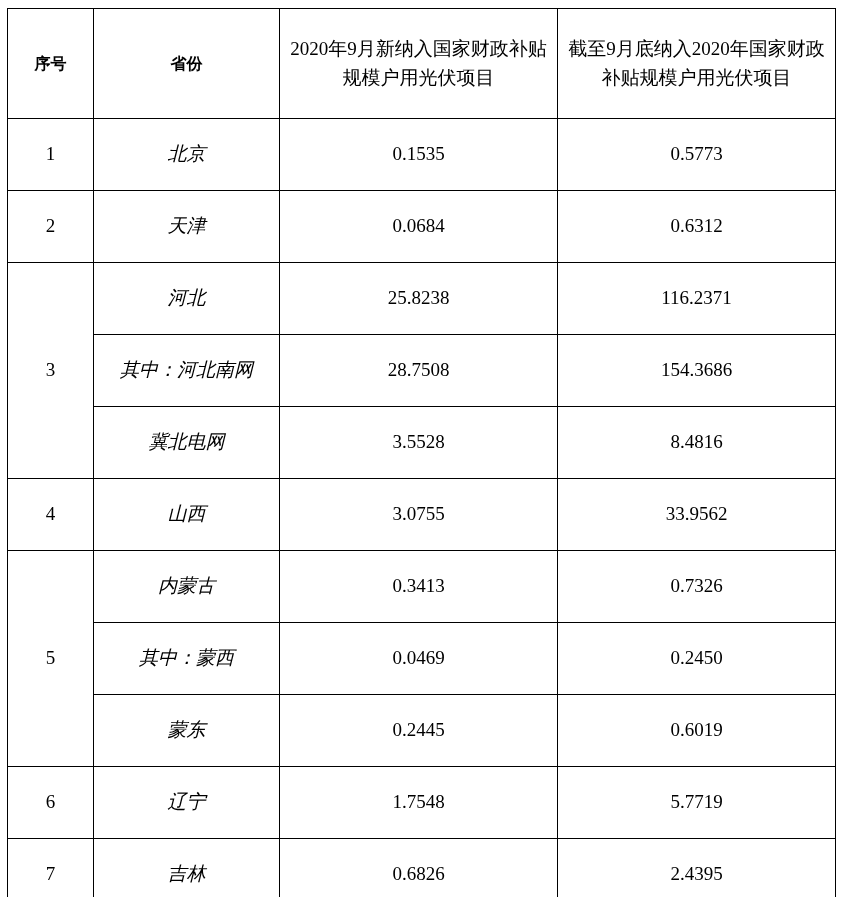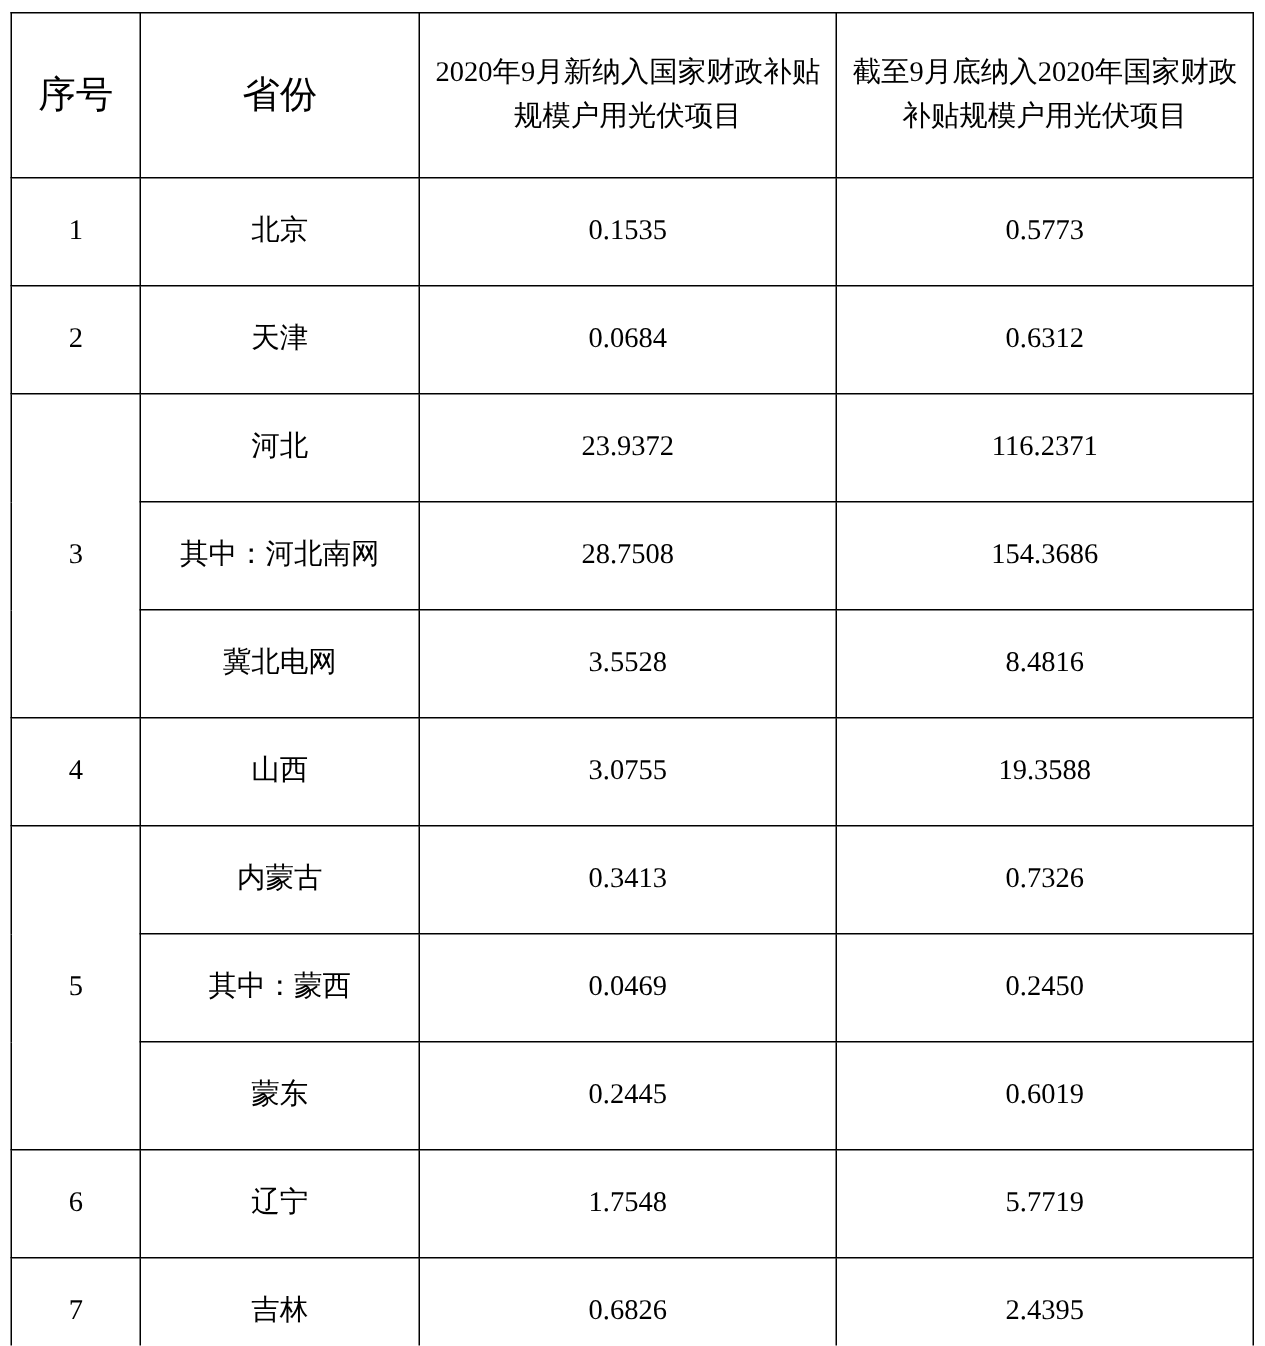--- a/index.html
+++ b/index.html
@@ -40,27 +40,29 @@
   col.c-new   { width: 278px; }
   col.c-total { width: 278px; }
 
   thead td {
     font-size: 18px;
     padding: 10px 12px;
     line-height: 1.55;
   }
   thead td.head-index,
   thead td.head-prov {
-    font-size: 25px;
+    font-size: 16px;
+    font-weight: bold;
   }
   td.cell-index {
     font-size: 18px;
   }
   td.cell-prov {
     font-size: 19px;
+    font-style: italic;
   }
   td.cell-num {
     font-size: 19px;
   }
   tbody tr { height: 72px; }
   thead tr { height: 110px; }
 </style>
 </head>
 <body>
 
@@ -89,38 +91,38 @@
         </tr>
         <tr>
           <td class="cell-index">2</td>
           <td class="cell-prov">天津</td>
           <td class="cell-num">0.0684</td>
           <td class="cell-num">0.6312</td>
         </tr>
         <tr>
           <td class="cell-index" rowspan="3">3</td>
           <td class="cell-prov">河北</td>
-          <td class="cell-num">23.9372</td>
+          <td class="cell-num">25.8238</td>
           <td class="cell-num">116.2371</td>
         </tr>
         <tr>
           <td class="cell-prov">其中：河北南网</td>
           <td class="cell-num">28.7508</td>
           <td class="cell-num">154.3686</td>
         </tr>
         <tr>
           <td class="cell-prov">冀北电网</td>
           <td class="cell-num">3.5528</td>
           <td class="cell-num">8.4816</td>
         </tr>
         <tr>
           <td class="cell-index">4</td>
           <td class="cell-prov">山西</td>
           <td class="cell-num">3.0755</td>
-          <td class="cell-num">19.3588</td>
+          <td class="cell-num">33.9562</td>
         </tr>
         <tr>
           <td class="cell-index" rowspan="3">5</td>
           <td class="cell-prov">内蒙古</td>
           <td class="cell-num">0.3413</td>
           <td class="cell-num">0.7326</td>
         </tr>
         <tr>
           <td class="cell-prov">其中：蒙西</td>
           <td class="cell-num">0.0469</td>

